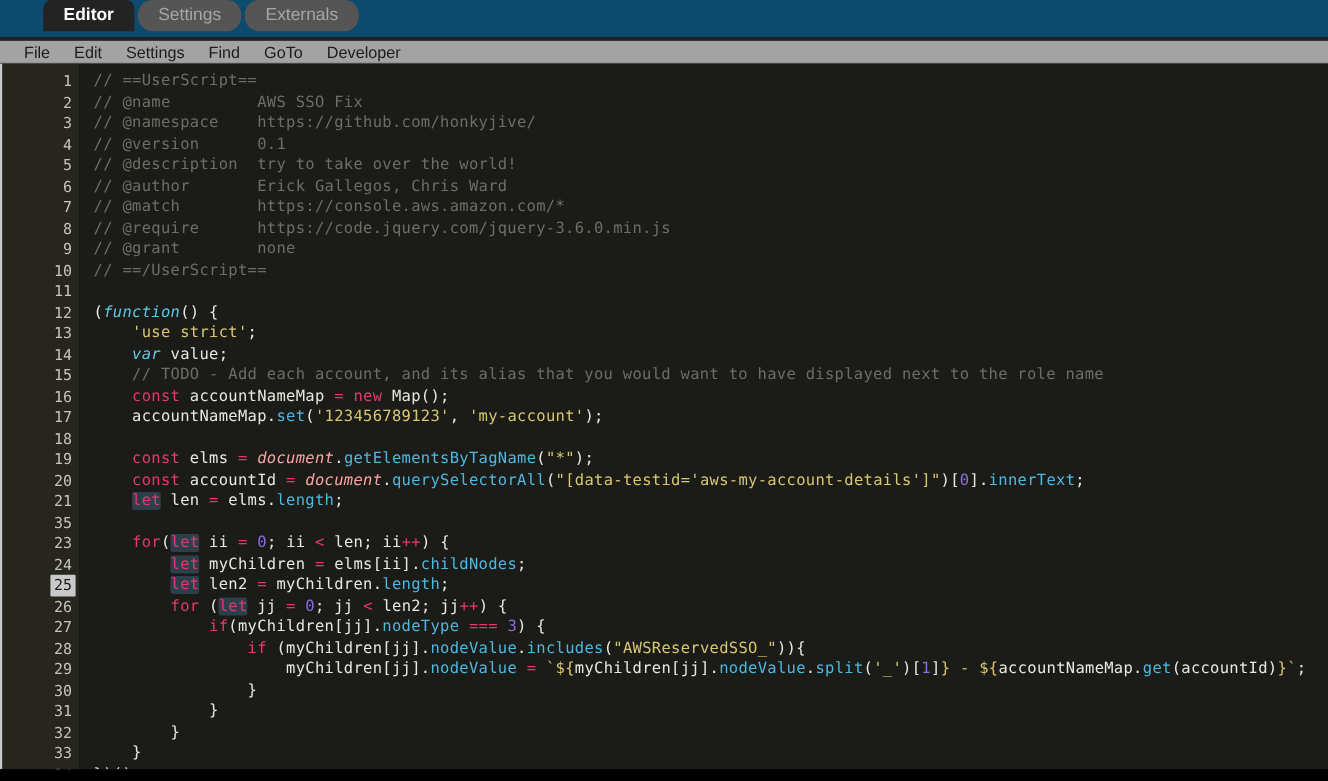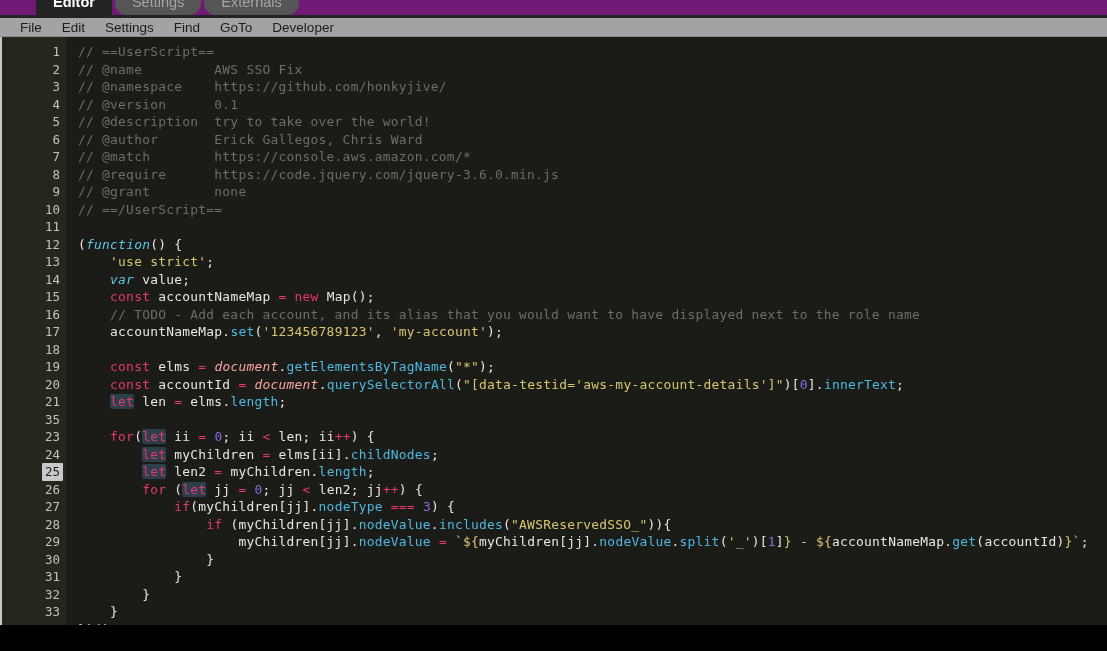--- a/index.html
+++ b/index.html
@@ -9,24 +9,24 @@
   }
   body {
     width: 1107px;
     height: 651px;
     overflow: hidden;
     font-family: "Liberation Sans", sans-serif;
   }
 
   
   #tab-bar {
-    height: 15px;
-    background: #701a75;
+    height: 31px;
+    background: #0c4a6e;
     display: flex;
-    align-items: flex-end;
+    align-items: flex-start;
     padding-left: 36px;
     box-sizing: border-box;
   }
   .tab {
     height: 26px;
     line-height: 26px;
     border-radius: 7px 7px 0 0;
     padding: 0 17px;
     font-size: 14.5px;
     margin-right: 3px;
@@ -216,22 +216,22 @@
       <div class="code-row"><span class="t-com">// @description  try to take over the world!</span></div>
       <div class="code-row"><span class="t-com">// @author       Erick Gallegos, Chris Ward</span></div>
       <div class="code-row"><span class="t-com">// @match        https://console.aws.amazon.com/*</span></div>
       <div class="code-row"><span class="t-com">// @require      https://code.jquery.com/jquery-3.6.0.min.js</span></div>
       <div class="code-row"><span class="t-com">// @grant        none</span></div>
       <div class="code-row"><span class="t-com">// ==/UserScript==</span></div>
       <div class="code-row"></div>
       <div class="code-row"><span class="t-plain">(</span><span class="t-kw2">function</span><span class="t-plain">() {</span></div>
       <div class="code-row">    <span class="t-str">'use strict'</span><span class="t-plain">;</span></div>
       <div class="code-row">    <span class="t-kw2">var</span><span class="t-plain"> value;</span></div>
+      <div class="code-row">    <span class="t-com">// TODO - Add each account, and its alias that you would want to have displayed next to the role name</span></div>
       <div class="code-row">    <span class="t-kw">const</span><span class="t-plain"> accountNameMap </span><span class="t-op">=</span><span class="t-plain"> </span><span class="t-kw">new</span><span class="t-plain"> Map();</span></div>
-      <div class="code-row">    <span class="t-com">// TODO - Add each account, and its alias that you would want to have displayed next to the role name</span></div>
       <div class="code-row">    <span class="t-plain">accountNameMap.</span><span class="t-fn">set</span><span class="t-plain">(</span><span class="t-str">'123456789123'</span><span class="t-plain">, </span><span class="t-str">'my-account'</span><span class="t-plain">);</span></div>
       <div class="code-row"></div>
       <div class="code-row">    <span class="t-kw">const</span><span class="t-plain"> elms </span><span class="t-op">=</span><span class="t-plain"> </span><span class="t-var">document</span><span class="t-plain">.</span><span class="t-fn">getElementsByTagName</span><span class="t-plain">(</span><span class="t-str">"*"</span><span class="t-plain">);</span></div>
       <div class="code-row">    <span class="t-kw">const</span><span class="t-plain"> accountId </span><span class="t-op">=</span><span class="t-plain"> </span><span class="t-var">document</span><span class="t-plain">.</span><span class="t-fn">querySelectorAll</span><span class="t-plain">(</span><span class="t-str">"[data-testid='aws-my-account-details']"</span><span class="t-plain">)[</span><span class="t-num">0</span><span class="t-plain">].</span><span class="t-prop">innerText</span><span class="t-plain">;</span></div>
       <div class="code-row">    <span class="hl-let">let</span><span class="t-plain"> len </span><span class="t-op">=</span><span class="t-plain"> elms.</span><span class="t-prop">length</span><span class="t-plain">;</span></div>
       <div class="code-row"></div>
       <div class="code-row">    <span class="t-kw">for</span><span class="t-plain">(</span><span class="hl-let">let</span><span class="t-plain"> ii </span><span class="t-op">=</span><span class="t-plain"> </span><span class="t-num">0</span><span class="t-plain">; ii </span><span class="t-op">&lt;</span><span class="t-plain"> len; ii</span><span class="t-op">++</span><span class="t-plain">) {</span></div>
       <div class="code-row">        <span class="hl-let">let</span><span class="t-plain"> myChildren </span><span class="t-op">=</span><span class="t-plain"> elms[ii].</span><span class="t-prop">childNodes</span><span class="t-plain">;</span></div>
       <div class="code-row">        <span class="hl-let">let</span><span class="t-plain"> len2 </span><span class="t-op">=</span><span class="t-plain"> myChildren.</span><span class="t-prop">length</span><span class="t-plain">;</span></div>
       <div class="code-row">        <span class="t-kw">for</span><span class="t-plain"> (</span><span class="hl-let">let</span><span class="t-plain"> jj </span><span class="t-op">=</span><span class="t-plain"> </span><span class="t-num">0</span><span class="t-plain">; jj </span><span class="t-op">&lt;</span><span class="t-plain"> len2; jj</span><span class="t-op">++</span><span class="t-plain">) {</span></div>

